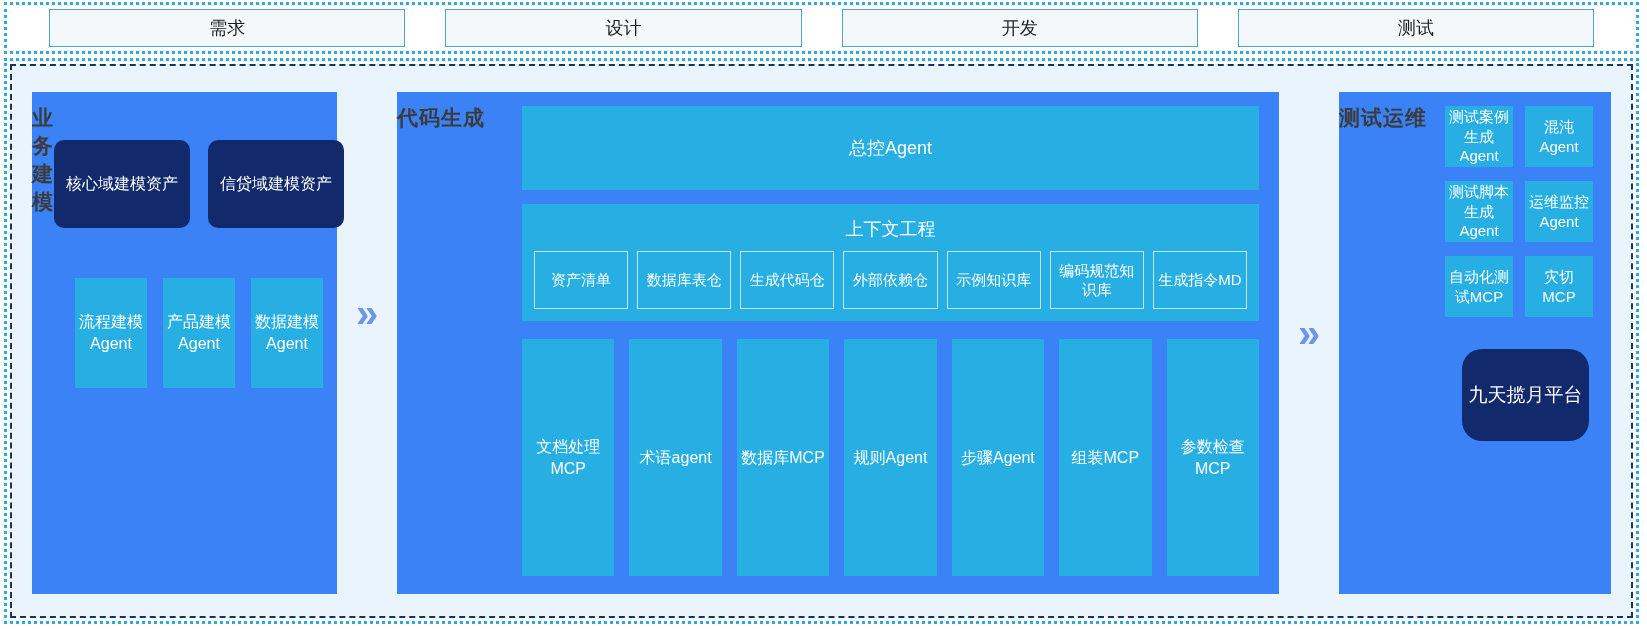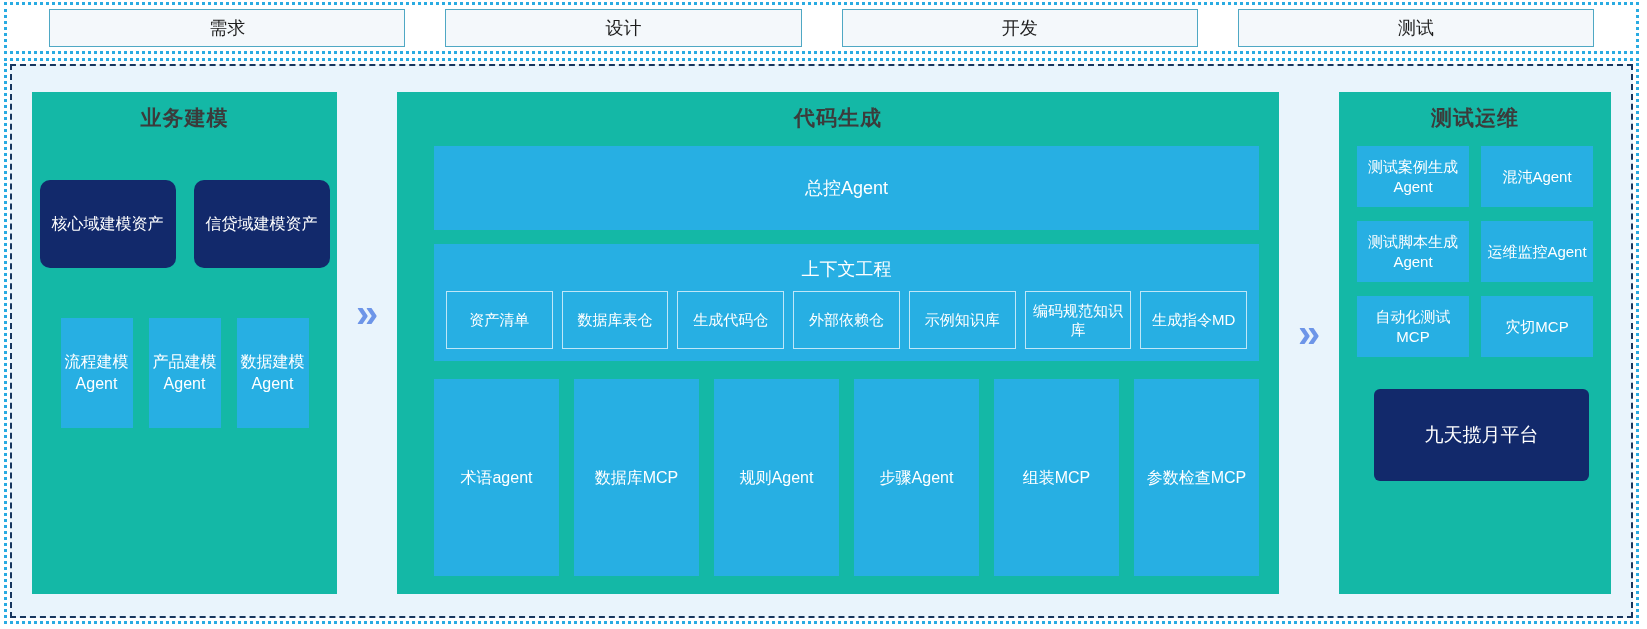--- a/index.html
+++ b/index.html
@@ -69,25 +69,25 @@
     position: absolute;
     inset: 0;
     display: flex;
     align-items: stretch;
     padding: 26px 20px 22px 20px;
     box-sizing: border-box;
   }
 
   
   .panel {
-    background: #14b8a6;
+    background: #3b82f6;
     box-sizing: border-box;
     position: relative;
     display: flex;
-    flex-direction: column;
+    flex-direction: row;
   }
   .panel-title {
     text-align: center;
     font-size: 21px;
     font-weight: bold;
     color: #3b3b3b;
     padding-top: 12px;
     letter-spacing: 1px;
   }
 
@@ -249,21 +249,21 @@
     align-items: center;
     justify-content: center;
     text-align: center;
     padding: 0 4px;
     box-sizing: border-box;
   }
   #platform-box {
     margin: 32px 4px 0 17px;
     height: 92px;
     background: #12296B;
-    border-radius: 6px;
+    border-radius: 20px;
     color: #ffffff;
     font-size: 19px;
     display: flex;
     align-items: center;
     justify-content: center;
     text-align: center;
   }
 </style>
 </head>
 <body>
@@ -346,20 +346,23 @@
               <span>编码规范知识库</span>
             </div>
             <div class="context-item">
               <span>生成指令MD</span>
             </div>
           </div>
         </div>
 
         <div id="tool-row">
           <div class="tool-box">
+            <span>文档处理MCP</span>
+          </div>
+          <div class="tool-box">
             <span>术语agent</span>
           </div>
           <div class="tool-box">
             <span>数据库MCP</span>
           </div>
           <div class="tool-box">
             <span>规则Agent</span>
           </div>
           <div class="tool-box">
             <span>步骤Agent</span>

